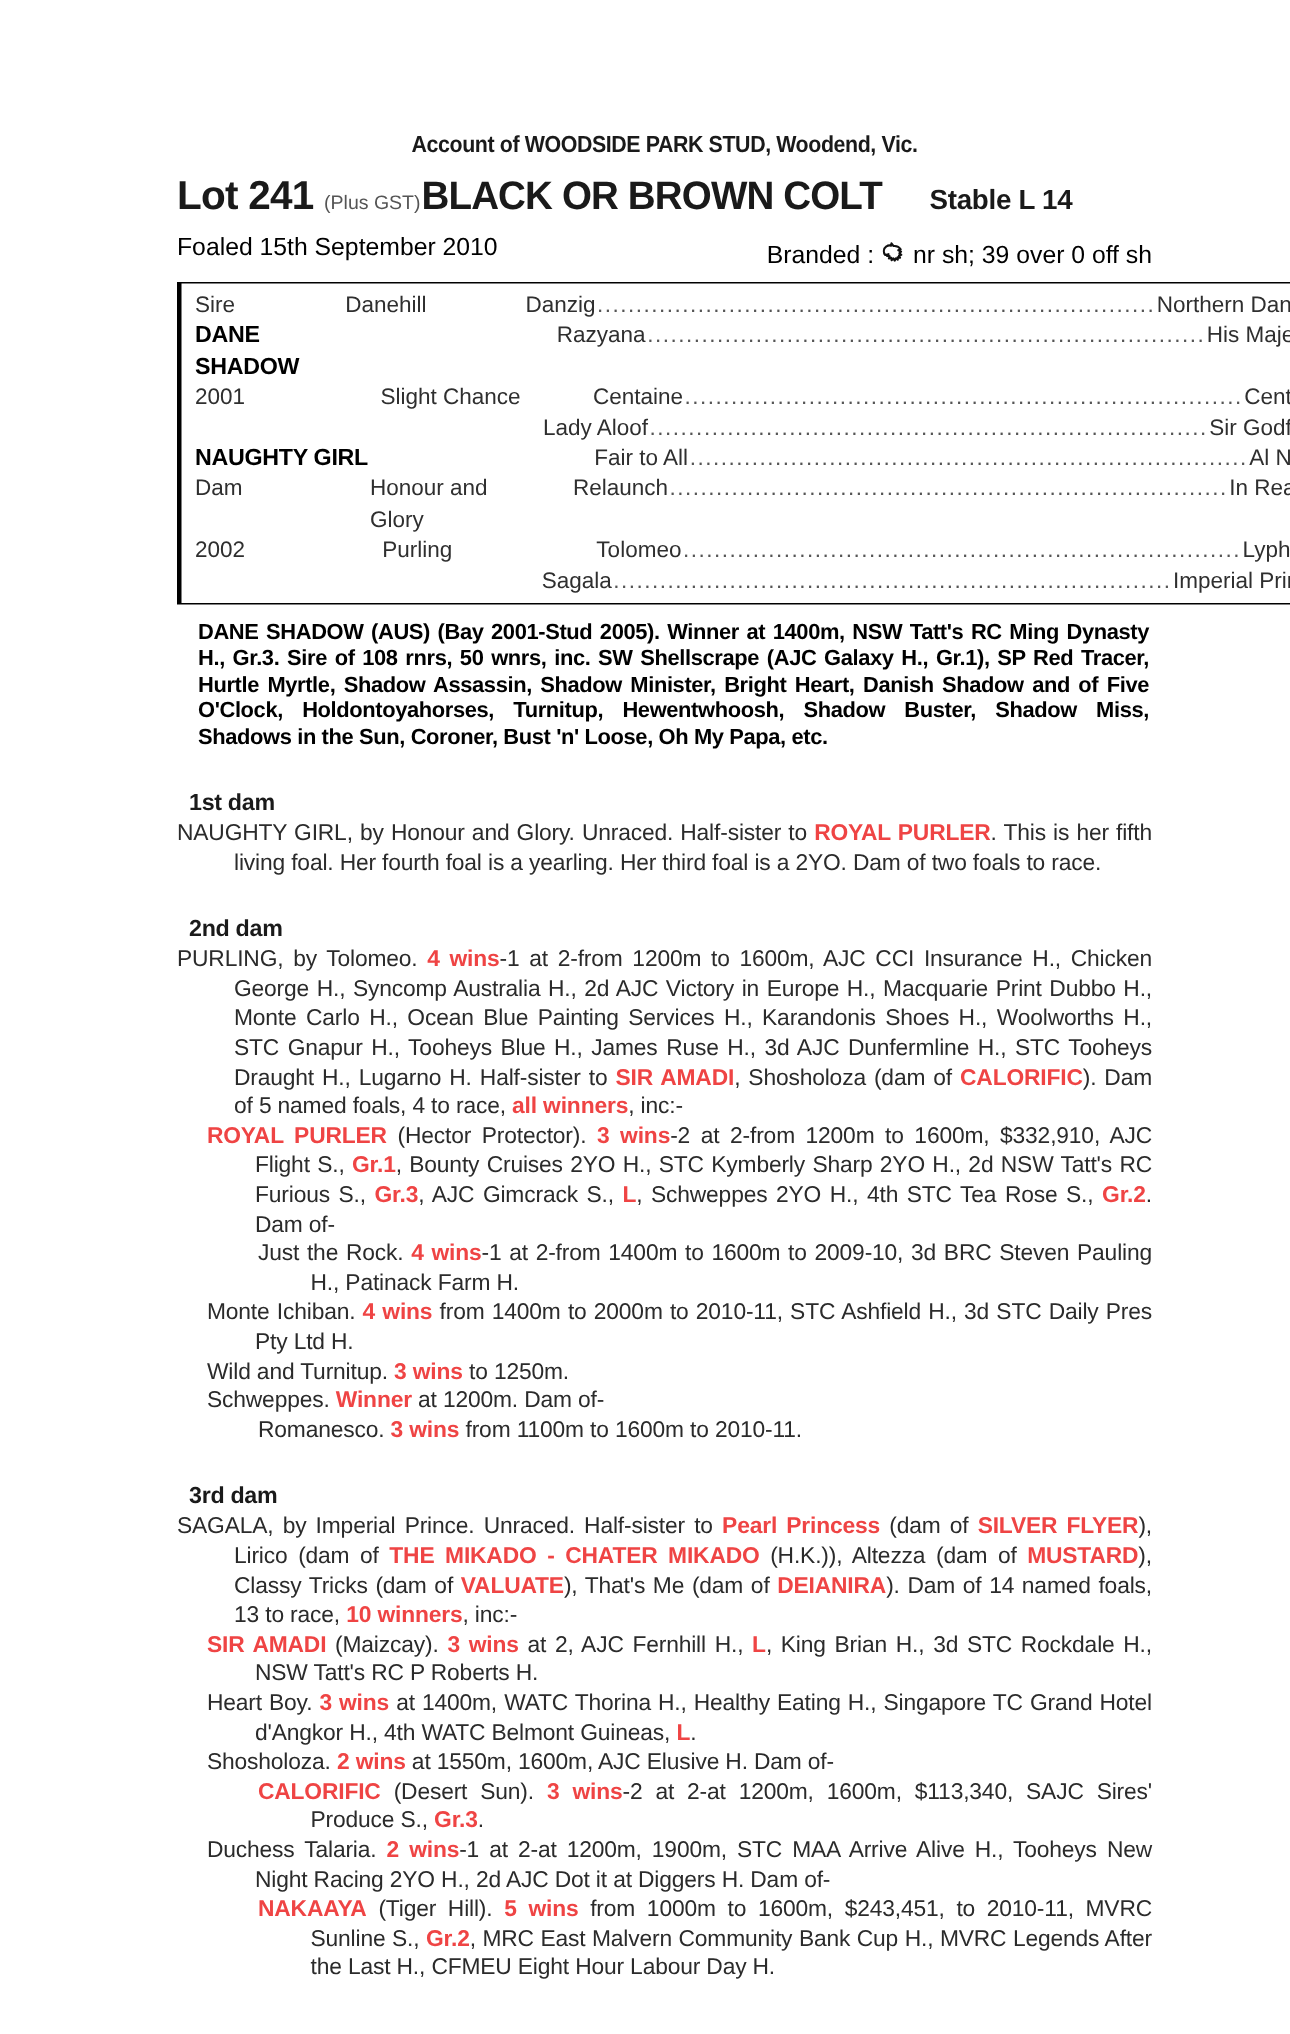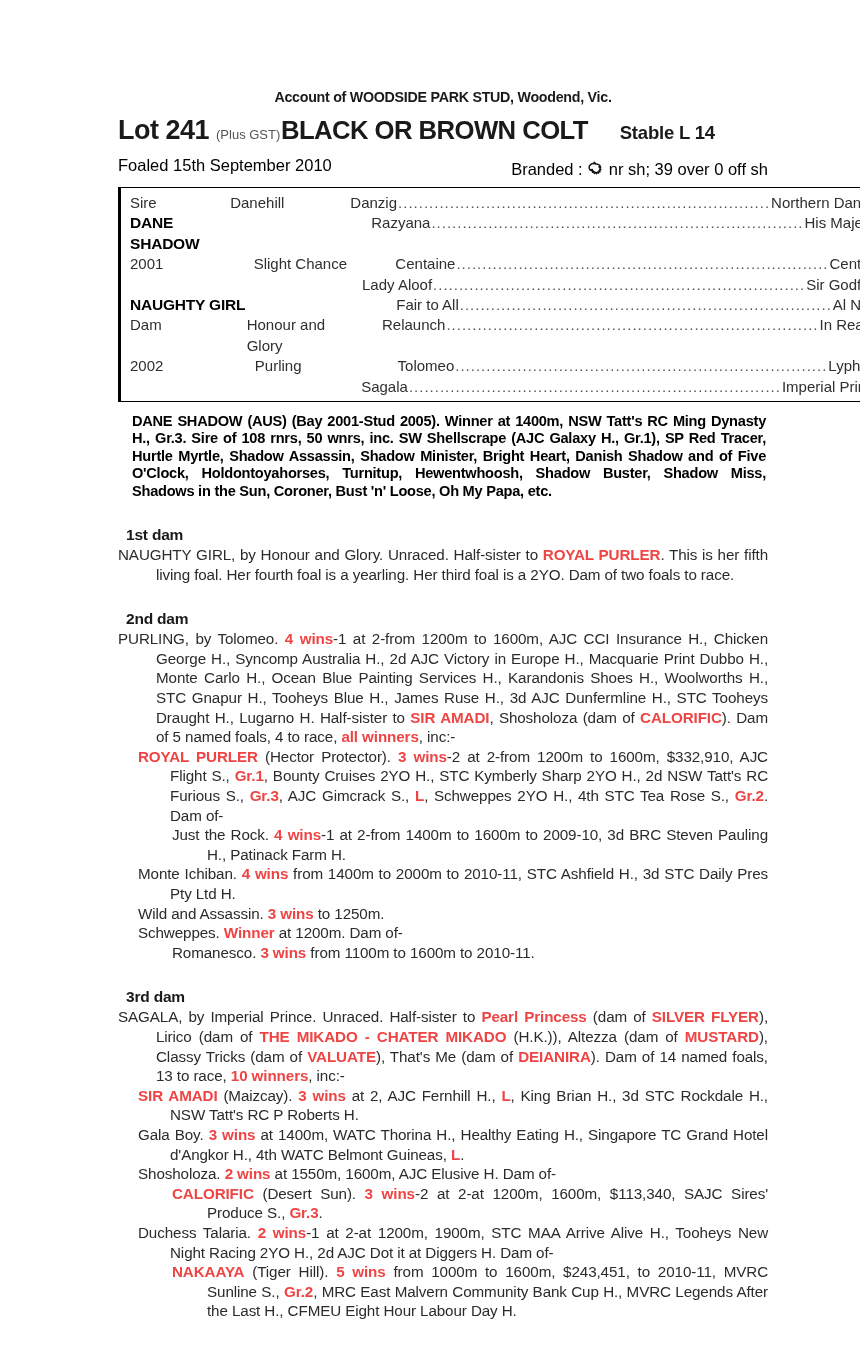--- a/index.html
+++ b/index.html
@@ -269,26 +269,26 @@
   <div class="sire-summary">DANE SHADOW (AUS) (Bay 2001-Stud 2005). Winner at 1400m, NSW Tatt's RC Ming Dynasty H., Gr.3. Sire of 108 rnrs, 50 wnrs, inc. SW Shellscrape (AJC Galaxy H., Gr.1), SP Red Tracer, Hurtle Myrtle, Shadow Assassin, Shadow Minister, Bright Heart, Danish Shadow and of Five O'Clock, Holdontoyahorses, Turnitup, Hewentwhoosh, Shadow Buster, Shadow Miss, Shadows in the Sun, Coroner, Bust 'n' Loose, Oh My Papa, etc.</div>
 
   <div id="dam-sections">
       <div class="dam-head">1st dam</div>
       <div class="blk lvl0"><span>NAUGHTY GIRL, by Honour and Glory. Unraced. Half-sister to </span><span class="b">ROYAL PURLER</span><span>. This is her fifth living foal. Her fourth foal is a yearling. Her third foal is a 2YO. Dam of two foals to race.</span></div>
       <div class="dam-head">2nd dam</div>
       <div class="blk lvl0"><span>PURLING, by Tolomeo. </span><span class="b">4 wins</span><span>-1 at 2-from 1200m to 1600m, AJC CCI Insurance H., Chicken George H., Syncomp Australia H., 2d AJC Victory in Europe H., Macquarie Print Dubbo H., Monte Carlo H., Ocean Blue Painting Services H., Karandonis Shoes H., Woolworths H., STC Gnapur H., Tooheys Blue H., James Ruse H., 3d AJC Dunfermline H., STC Tooheys Draught H., Lugarno H. Half-sister to </span><span class="b">SIR AMADI</span><span>, Shosholoza (dam of </span><span class="b">CALORIFIC</span><span>). Dam of 5 named foals, 4 to race, </span><span class="b">all winners</span><span>, inc:-</span></div>
       <div class="blk lvl1"><span class="b">ROYAL PURLER</span><span> (Hector Protector). </span><span class="b">3 wins</span><span>-2 at 2-from 1200m to 1600m, $332,910, AJC Flight S., </span><span class="b">Gr.1</span><span>, Bounty Cruises 2YO H., STC Kymberly Sharp 2YO H., 2d NSW Tatt's RC Furious S., </span><span class="b">Gr.3</span><span>, AJC Gimcrack S., </span><span class="b">L</span><span>, Schweppes 2YO H., 4th STC Tea Rose S., </span><span class="b">Gr.2</span><span>. Dam of-</span></div>
       <div class="blk lvl2"><span>Just the Rock. </span><span class="b">4 wins</span><span>-1 at 2-from 1400m to 1600m to 2009-10, 3d BRC Steven Pauling H., Patinack Farm H.</span></div>
       <div class="blk lvl1"><span>Monte Ichiban. </span><span class="b">4 wins</span><span> from 1400m to 2000m to 2010-11, STC Ashfield H., 3d STC Daily Pres Pty Ltd H.</span></div>
-      <div class="blk lvl1"><span>Wild and Assassin. </span><span class="b">3 wins</span><span> to 1250m.</span></div>
+      <div class="blk lvl1"><span>Wild and Turnitup. </span><span class="b">3 wins</span><span> to 1250m.</span></div>
       <div class="blk lvl1"><span>Schweppes. </span><span class="b">Winner</span><span> at 1200m. Dam of-</span></div>
       <div class="blk lvl2"><span>Romanesco. </span><span class="b">3 wins</span><span> from 1100m to 1600m to 2010-11.</span></div>
       <div class="dam-head">3rd dam</div>
       <div class="blk lvl0"><span>SAGALA, by Imperial Prince. Unraced. Half-sister to </span><span class="b">Pearl Princess</span><span> (dam of </span><span class="b">SILVER FLYER</span><span>), Lirico (dam of </span><span class="b">THE MIKADO - CHATER MIKADO</span><span> (H.K.)), Altezza (dam of </span><span class="b">MUSTARD</span><span>), Classy Tricks (dam of </span><span class="b">VALUATE</span><span>), That's Me (dam of </span><span class="b">DEIANIRA</span><span>). Dam of 14 named foals, 13 to race, </span><span class="b">10 winners</span><span>, inc:-</span></div>
       <div class="blk lvl1"><span class="b">SIR AMADI</span><span> (Maizcay). </span><span class="b">3 wins</span><span> at 2, AJC Fernhill H., </span><span class="b">L</span><span>, King Brian H., 3d STC Rockdale H., NSW Tatt's RC P Roberts H.</span></div>
-      <div class="blk lvl1"><span>Gala Boy. </span><span class="b">3 wins</span><span> at 1400m, WATC Thorina H., Healthy Eating H., Singapore TC Grand Hotel d'Angkor H., 4th WATC Belmont Guineas, </span><span class="b">L</span><span>.</span></div>
+      <div class="blk lvl1"><span>Heart Boy. </span><span class="b">3 wins</span><span> at 1400m, WATC Thorina H., Healthy Eating H., Singapore TC Grand Hotel d'Angkor H., 4th WATC Belmont Guineas, </span><span class="b">L</span><span>.</span></div>
       <div class="blk lvl1"><span>Shosholoza. </span><span class="b">2 wins</span><span> at 1550m, 1600m, AJC Elusive H. Dam of-</span></div>
       <div class="blk lvl2"><span class="b">CALORIFIC</span><span> (Desert Sun). </span><span class="b">3 wins</span><span>-2 at 2-at 1200m, 1600m, $113,340, SAJC Sires' Produce S., </span><span class="b">Gr.3</span><span>.</span></div>
       <div class="blk lvl1"><span>Duchess Talaria. </span><span class="b">2 wins</span><span>-1 at 2-at 1200m, 1900m, STC MAA Arrive Alive H., Tooheys New Night Racing 2YO H., 2d AJC Dot it at Diggers H. Dam of-</span></div>
       <div class="blk lvl2"><span class="b">NAKAAYA</span><span> (Tiger Hill). </span><span class="b">5 wins</span><span> from 1000m to 1600m, $243,451, to 2010-11, MVRC Sunline S., </span><span class="b">Gr.2</span><span>, MRC East Malvern Community Bank Cup H., MVRC Legends After the Last H., CFMEU Eight Hour Labour Day H.</span></div>
     </div>
 
 </div>
 
 </body></html>

